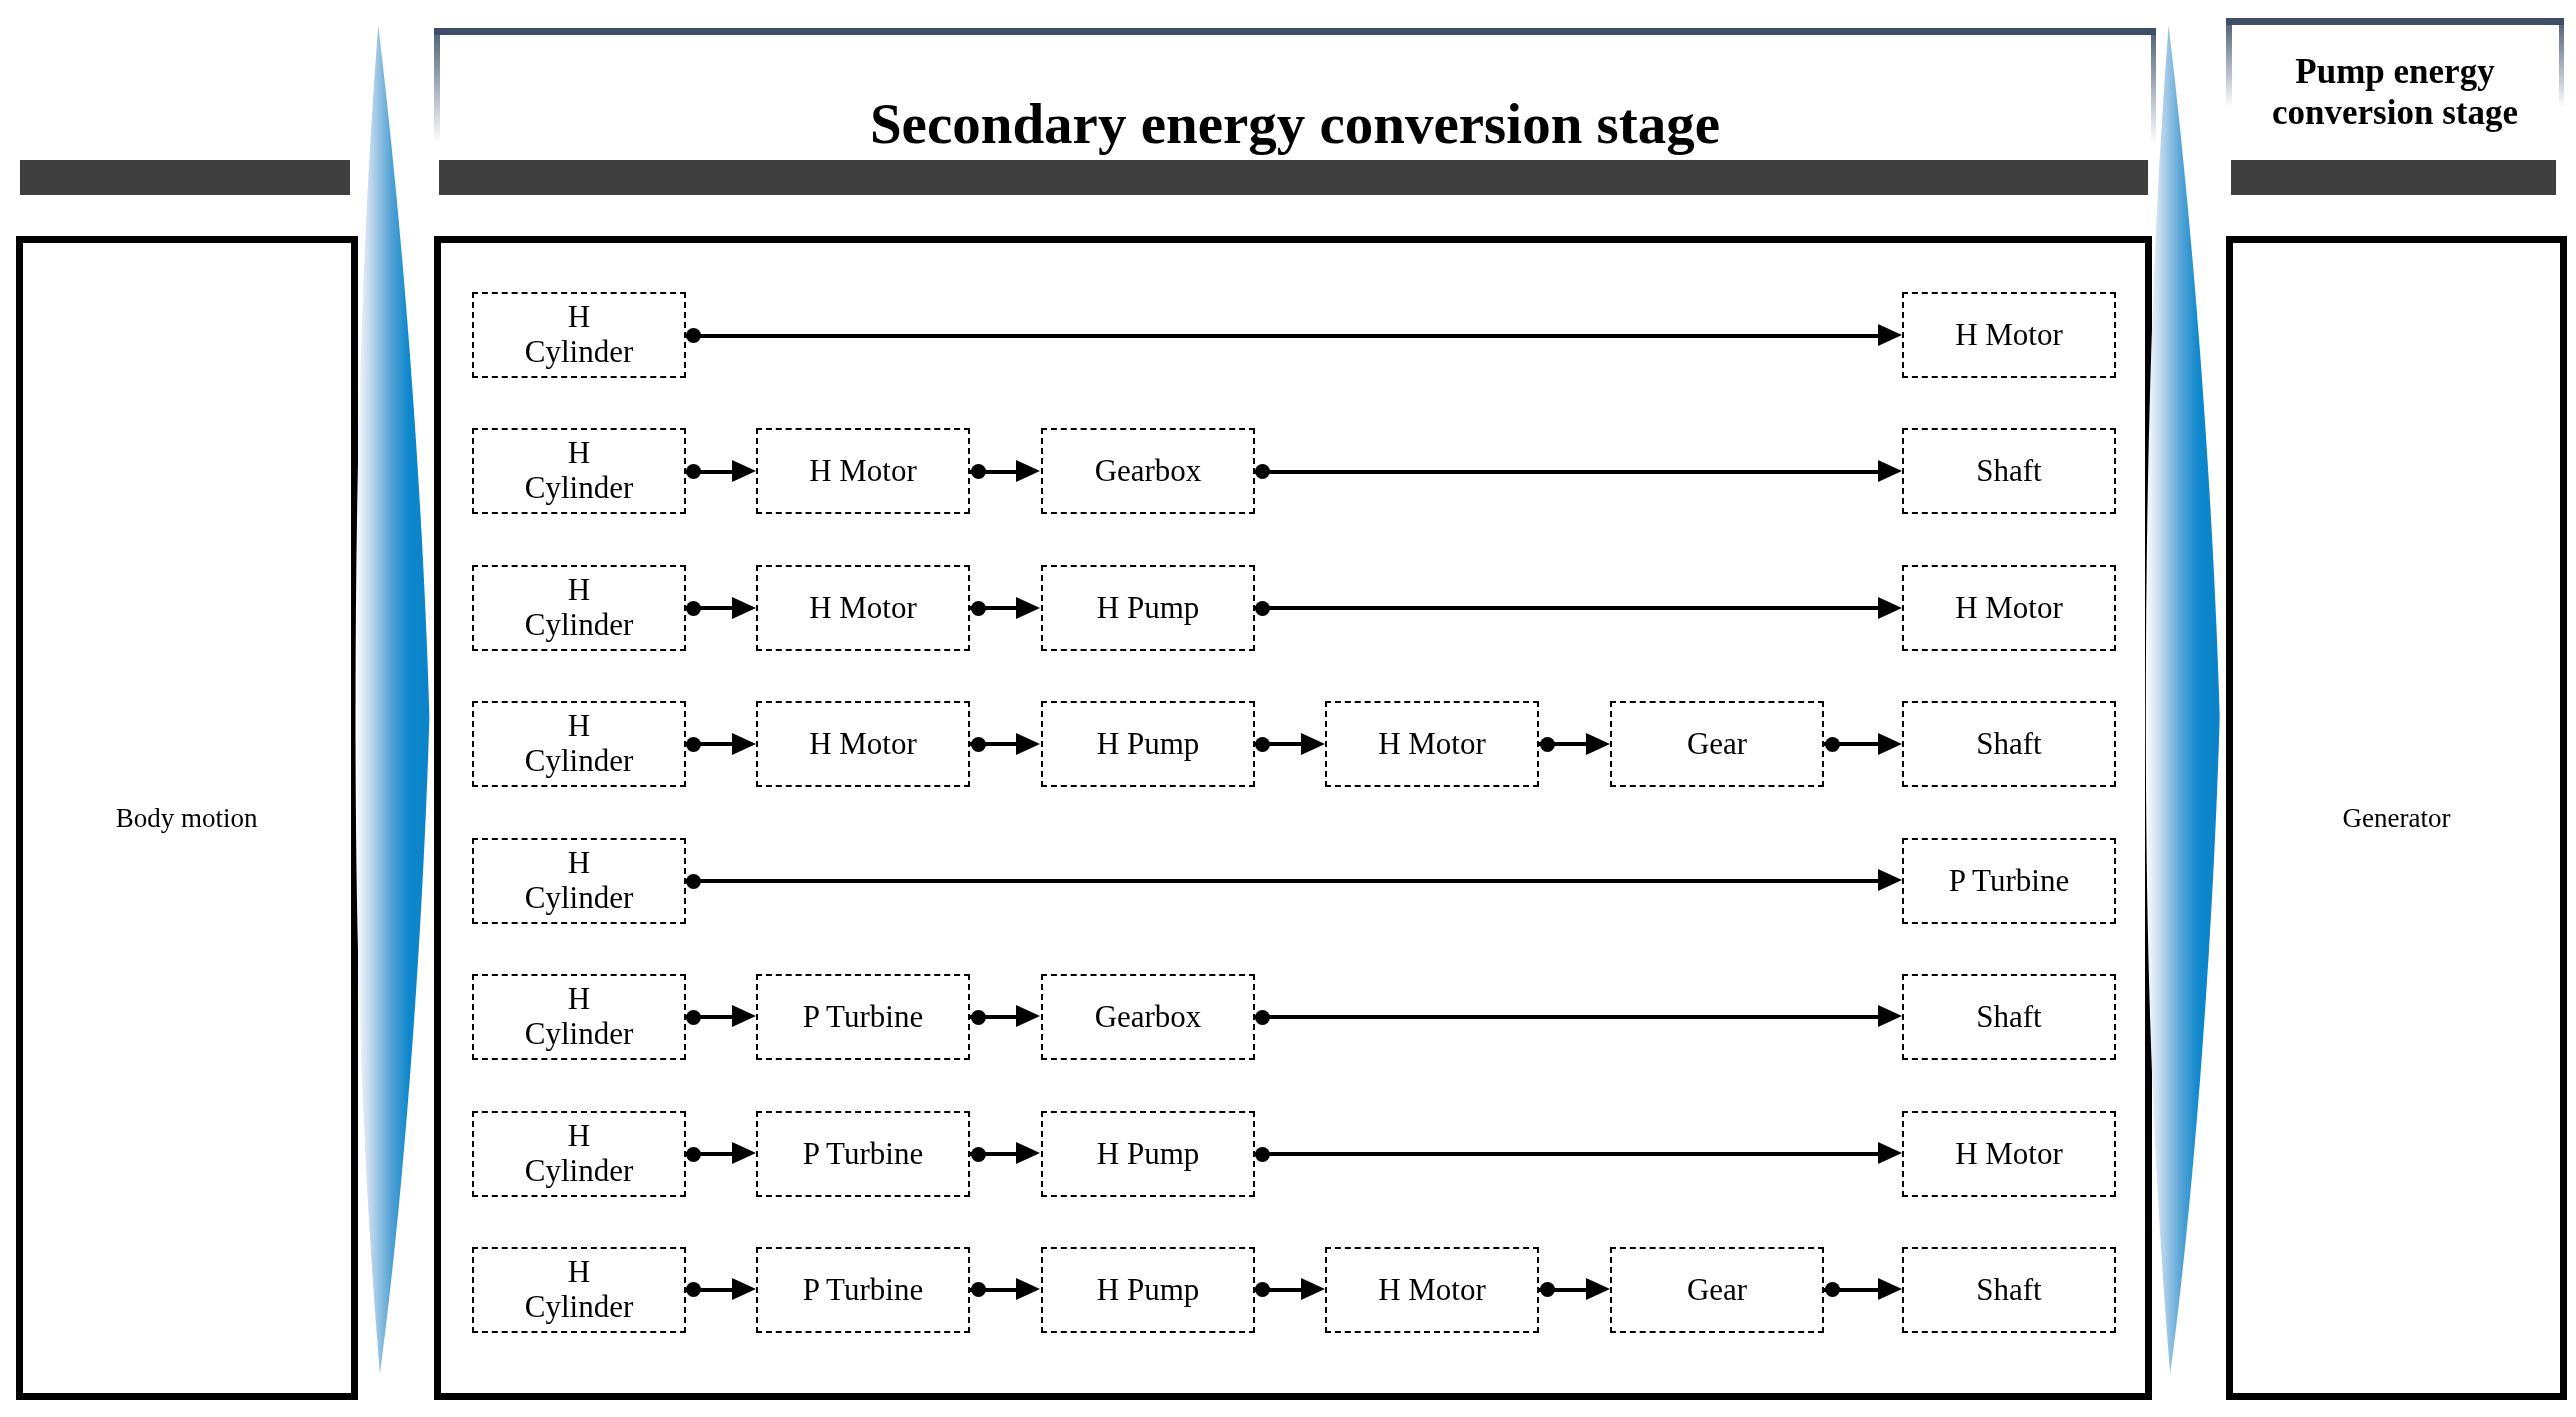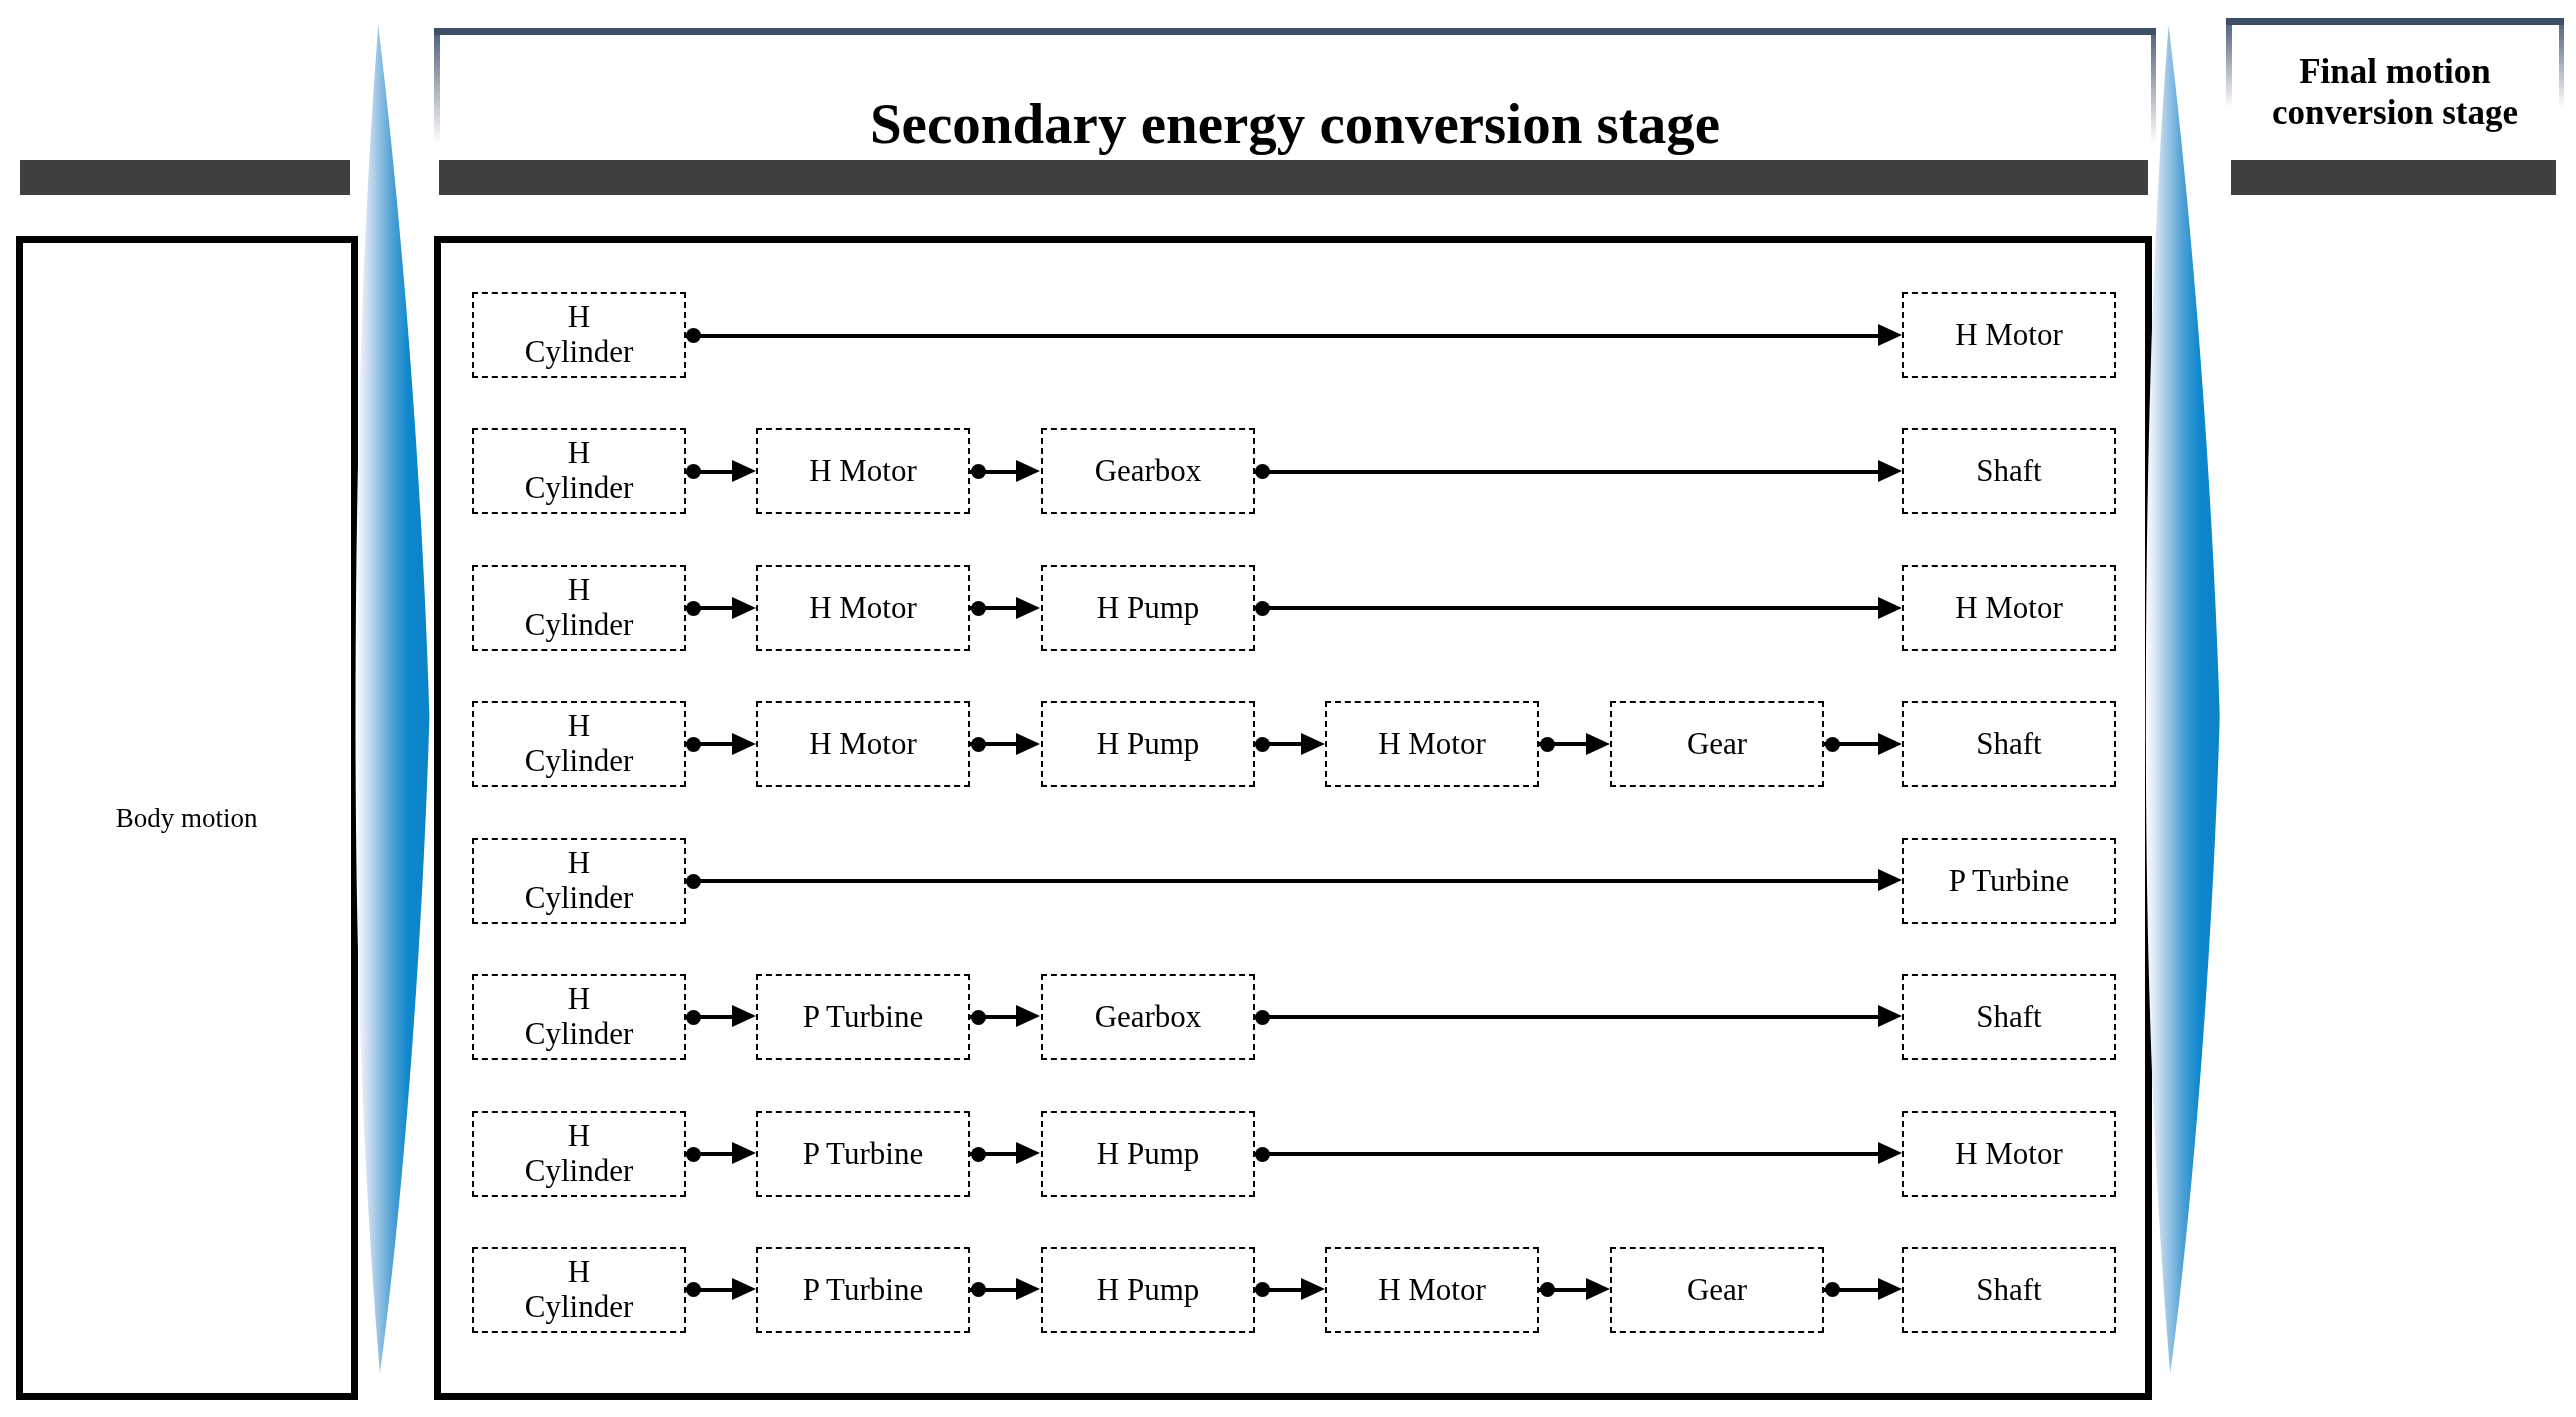--- a/index.html
+++ b/index.html
@@ -47,31 +47,34 @@
 </style>
 </head>
 <body>
 
 <div id="root">
 
   <div class="hdr" style="left:434px;top:28px;width:1722px;height:183px;">
     <div class="title-text">Secondary energy conversion stage</div>
   </div>
   <div class="hdr" style="left:2226px;top:18px;width:338px;height:141px;">
-    <div class="hdr-text">Final motion conversion stage</div>
+    <div class="hdr-text">Pump energy conversion stage</div>
   </div>
 
   <div class="bar" style="left:20.4px;top:160px;width:330px;"></div>
   <div class="bar" style="left:439px;top:160px;width:1709px;"></div>
   <div class="bar" style="left:2231px;top:160px;width:325px;"></div>
 
   <div class="mainbox" style="left:15.7px;top:236px;width:342px;height:1164px;">
     <div class="panel-label">Body motion</div>
   </div>
   <div class="mainbox" style="left:434px;top:236px;width:1718px;height:1164px;"></div>
+  <div class="mainbox" style="left:2226px;top:236px;width:341px;height:1164px;">
+    <div class="panel-label">Generator</div>
+  </div>
 
   <div id="flow-area" class="abs" style="left:0;top:0;width:2576px;height:1417px;">
       <div class="flow-box" style="left: 472px; top: 292px; width: 214px; height: 86px;">H
 Cylinder</div>
       <div class="flow-box" style="left: 1902px; top: 292px; width: 214px; height: 86px;">H Motor</div>
       <div class="conn-dot" style="left: 686px; top: 328px;"></div>
       <div class="conn-line" style="left: 685px; top: 334px; width: 1194px;"></div>
       <div class="conn-head" style="left: 1878px; top: 324px;"></div>
       <div class="flow-box" style="left: 472px; top: 428px; width: 214px; height: 86px;">H
 Cylinder</div>

